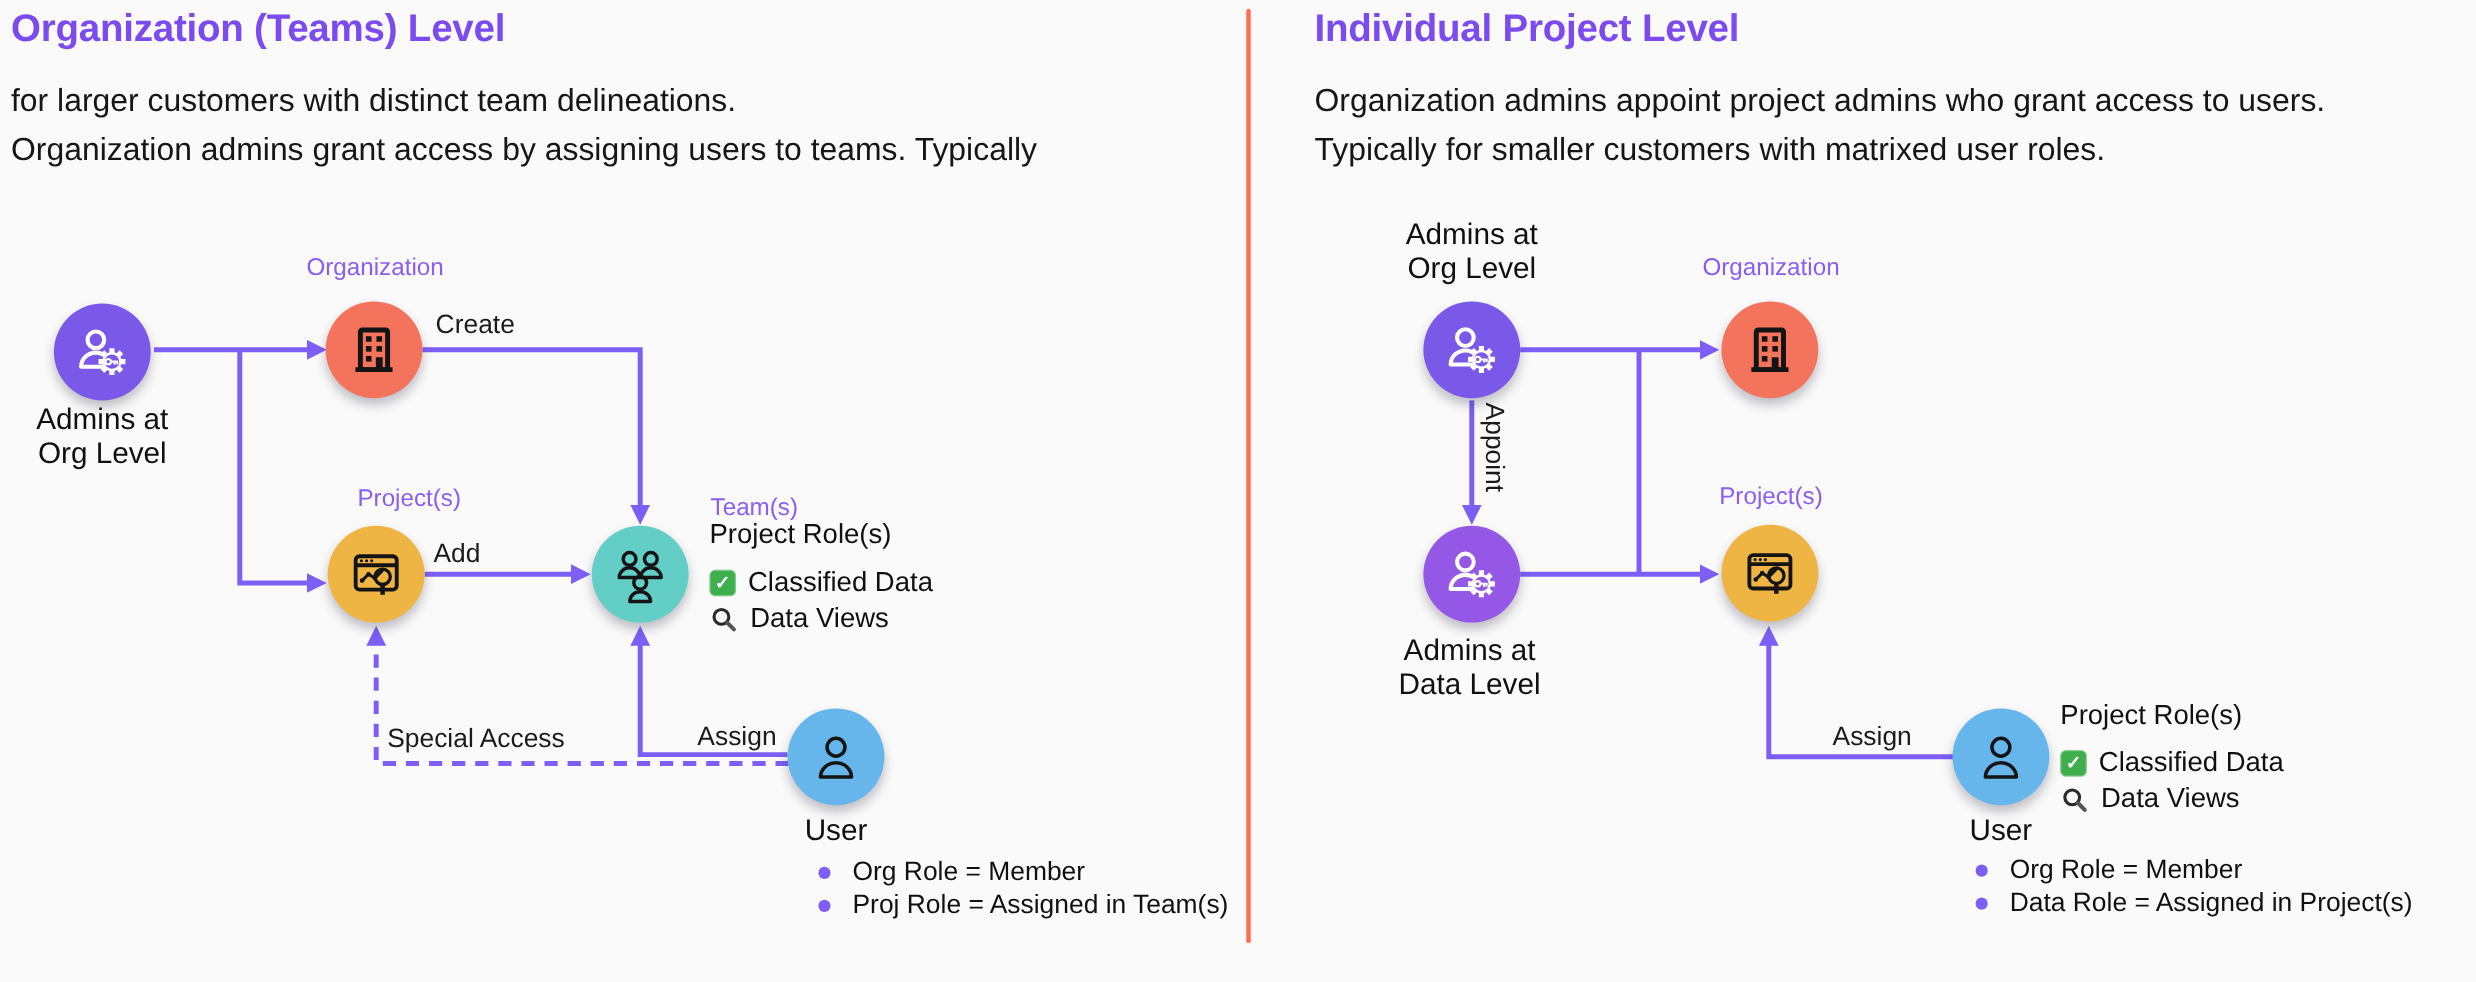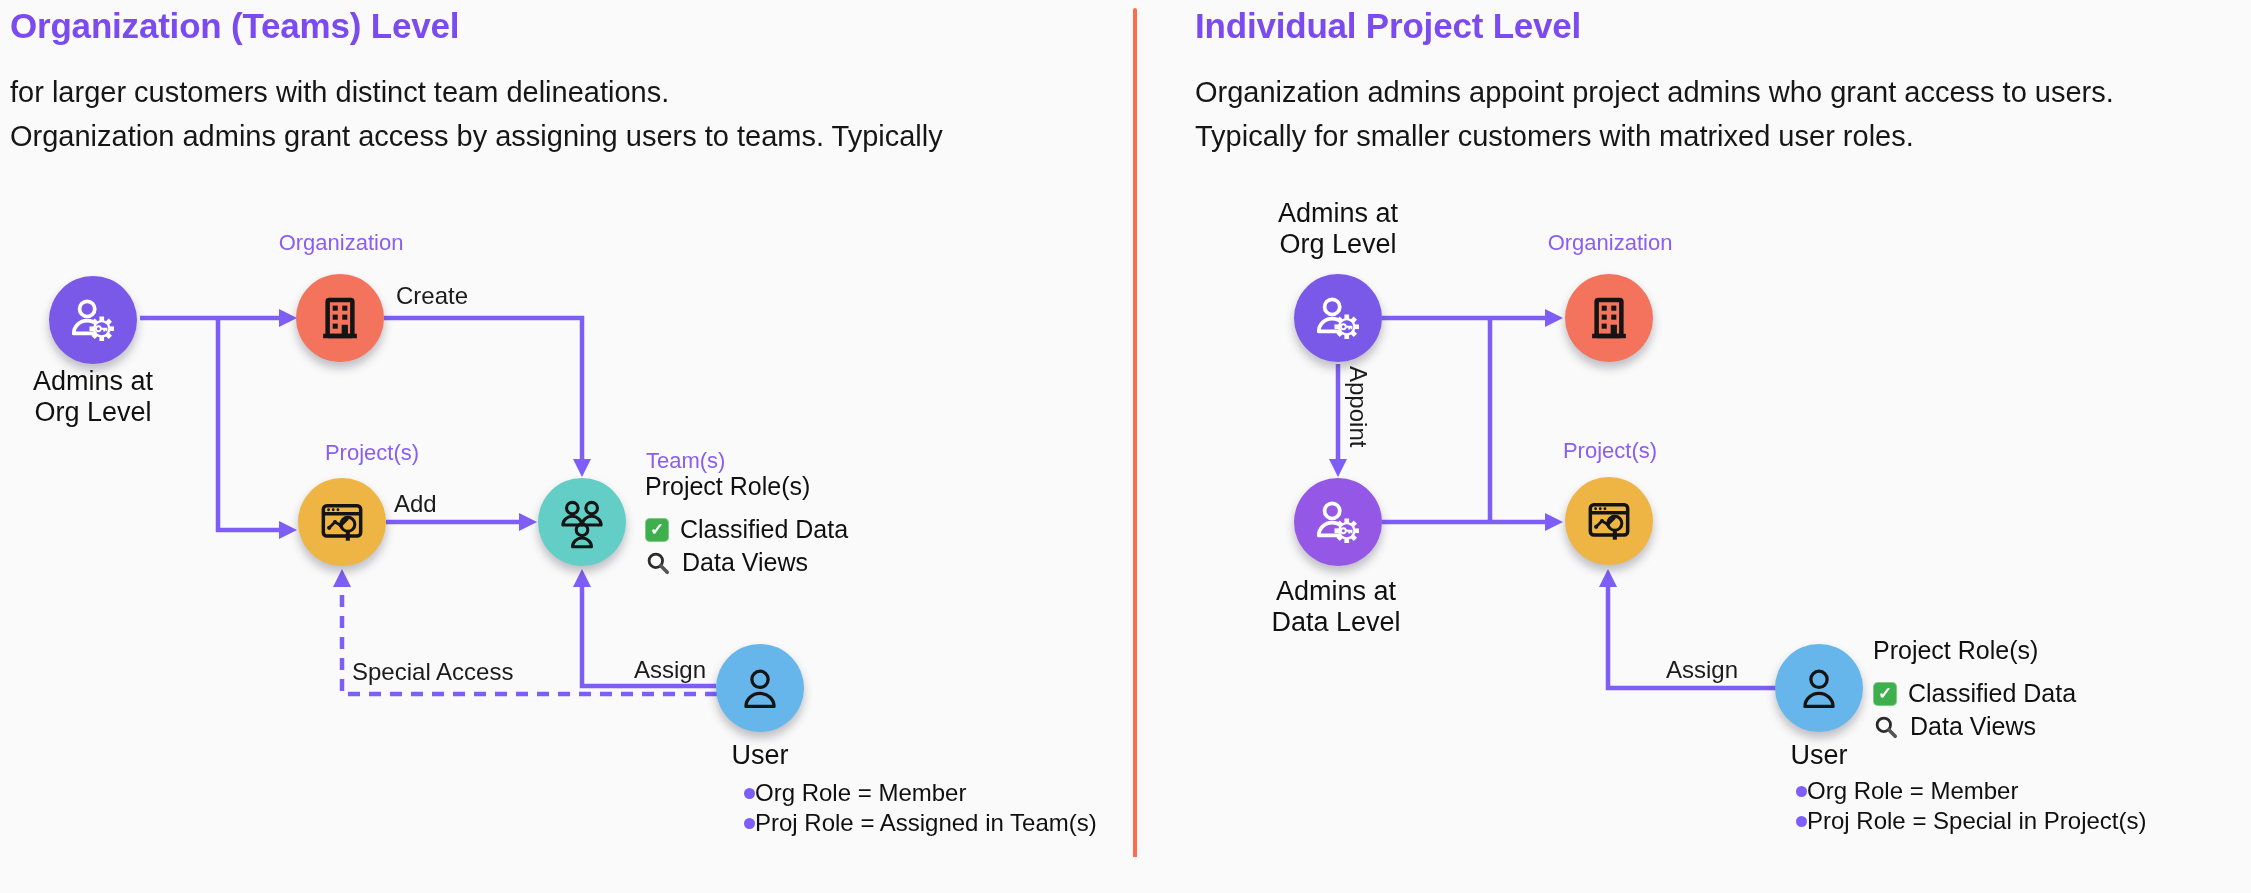--- a/index.html
+++ b/index.html
@@ -27,21 +27,21 @@
   .edge-label.vertical{transform:rotate(90deg);transform-origin:0 0;}
   .roles{position:absolute;}
   .roles-heading{font-size:25px;color:#101010;margin-bottom:12px;}
   .role-row{display:flex;align-items:center;gap:11px;font-size:25px;color:#101010;height:33px;}
   .check-icon{width:24px;height:24px;border-radius:5px;background:var(--check);flex:0 0 24px;
               display:inline-flex;align-items:center;justify-content:center;
               box-shadow:inset 0 0 0 1px rgba(255,255,255,.35);}
   .check-icon::after{content:"\2713";color:#fff;font-size:17px;font-weight:bold;line-height:1;}
   .mag-icon{flex:0 0 26px;}
   .bullets{position:absolute;}
-  .b-row{display:flex;align-items:center;height:30px;font-size:24px;color:#101010;white-space:nowrap;}
+  .b-row{display:flex;align-items:center;gap:20px;height:30px;font-size:24px;color:#101010;white-space:nowrap;}
   .dot{width:11px;height:11px;border-radius:50%;background:var(--arrow);flex:0 0 11px;}
   .icon-stroke{stroke:#141414;fill:none;}
 </style>
 </head>
 <body>
 
 <div class="canvas">
 
   <svg class="edges" viewBox="0 0 2251 893">
     <defs>
@@ -314,17 +314,17 @@
     </div>
   </div>
 
   <div class="bullets" style="left:1796px;top:776px;">
     <div class="b-row">
       <span class="dot"></span>
       <span>Org Role = Member</span>
     </div>
     <div class="b-row">
       <span class="dot"></span>
-      <span>Proj Role = Special in Project(s)</span>
+      <span>Data Role = Assigned in Project(s)</span>
     </div>
   </div>
 
 </div>
 
 </body></html>

